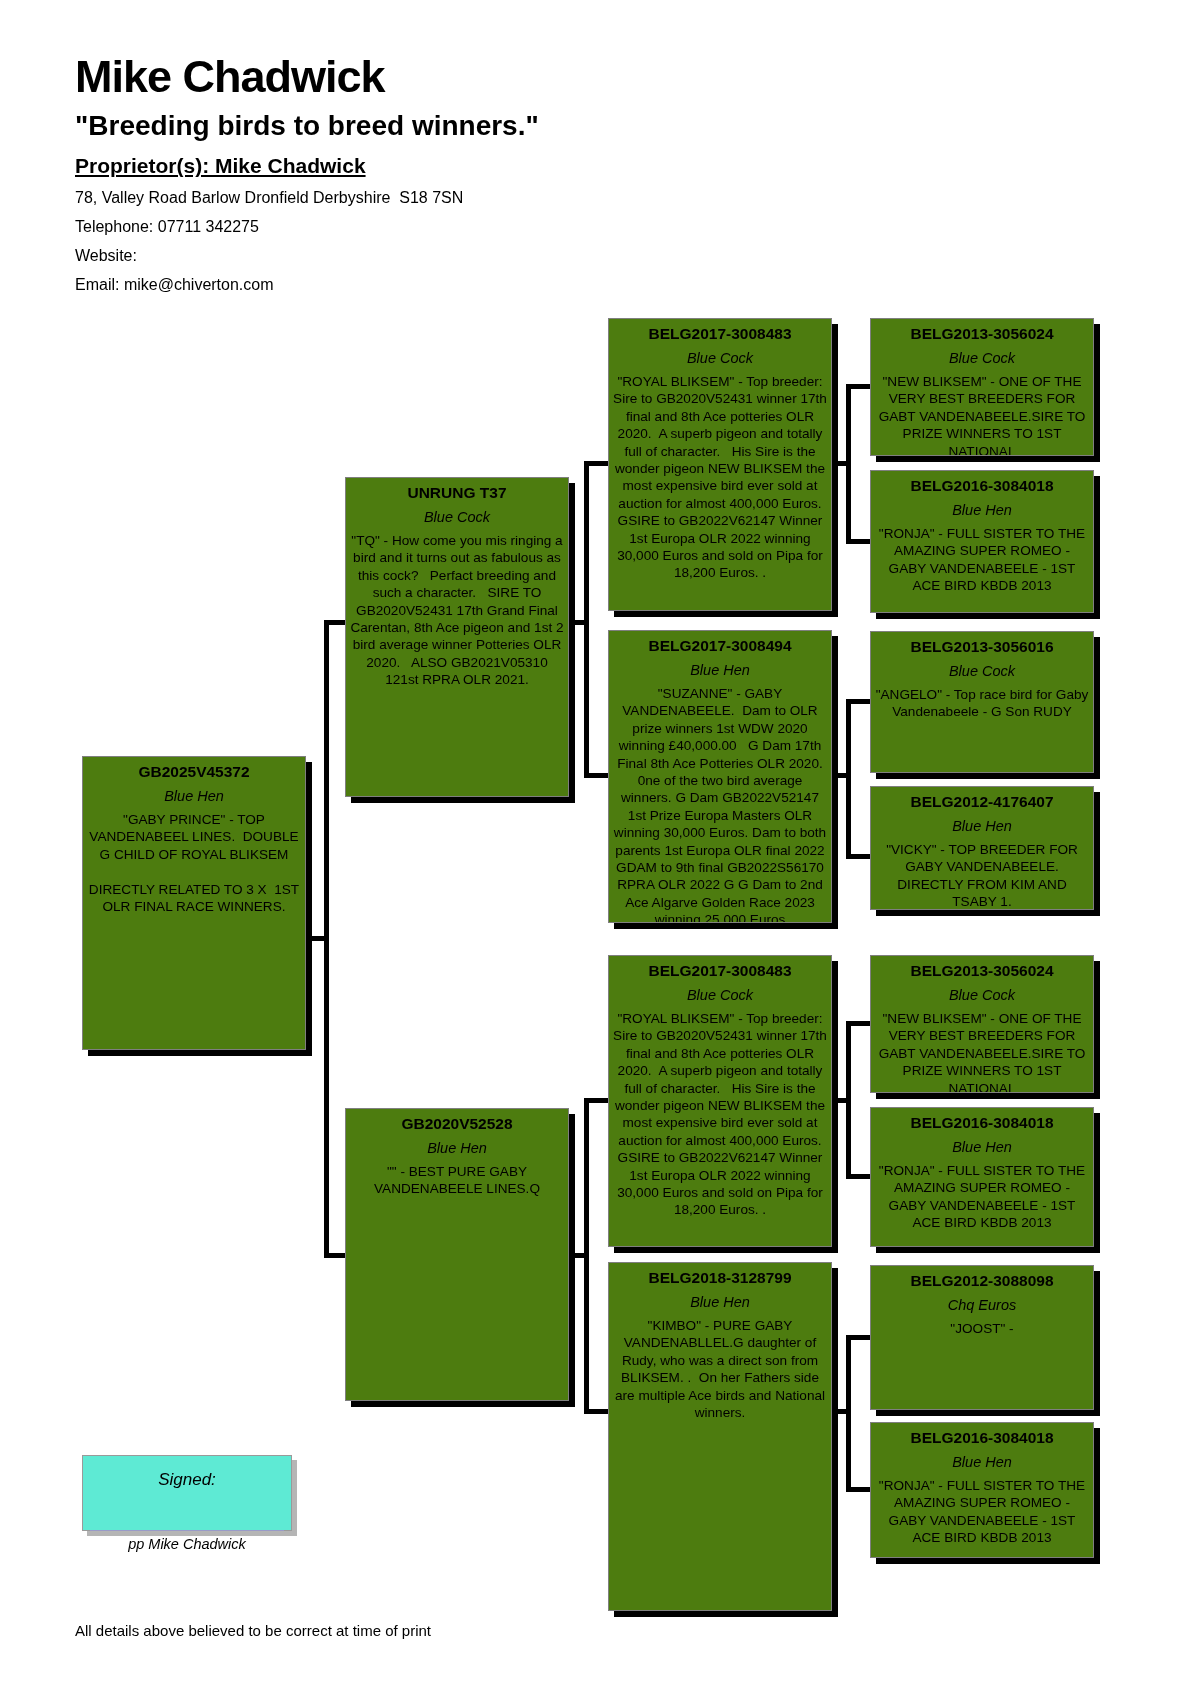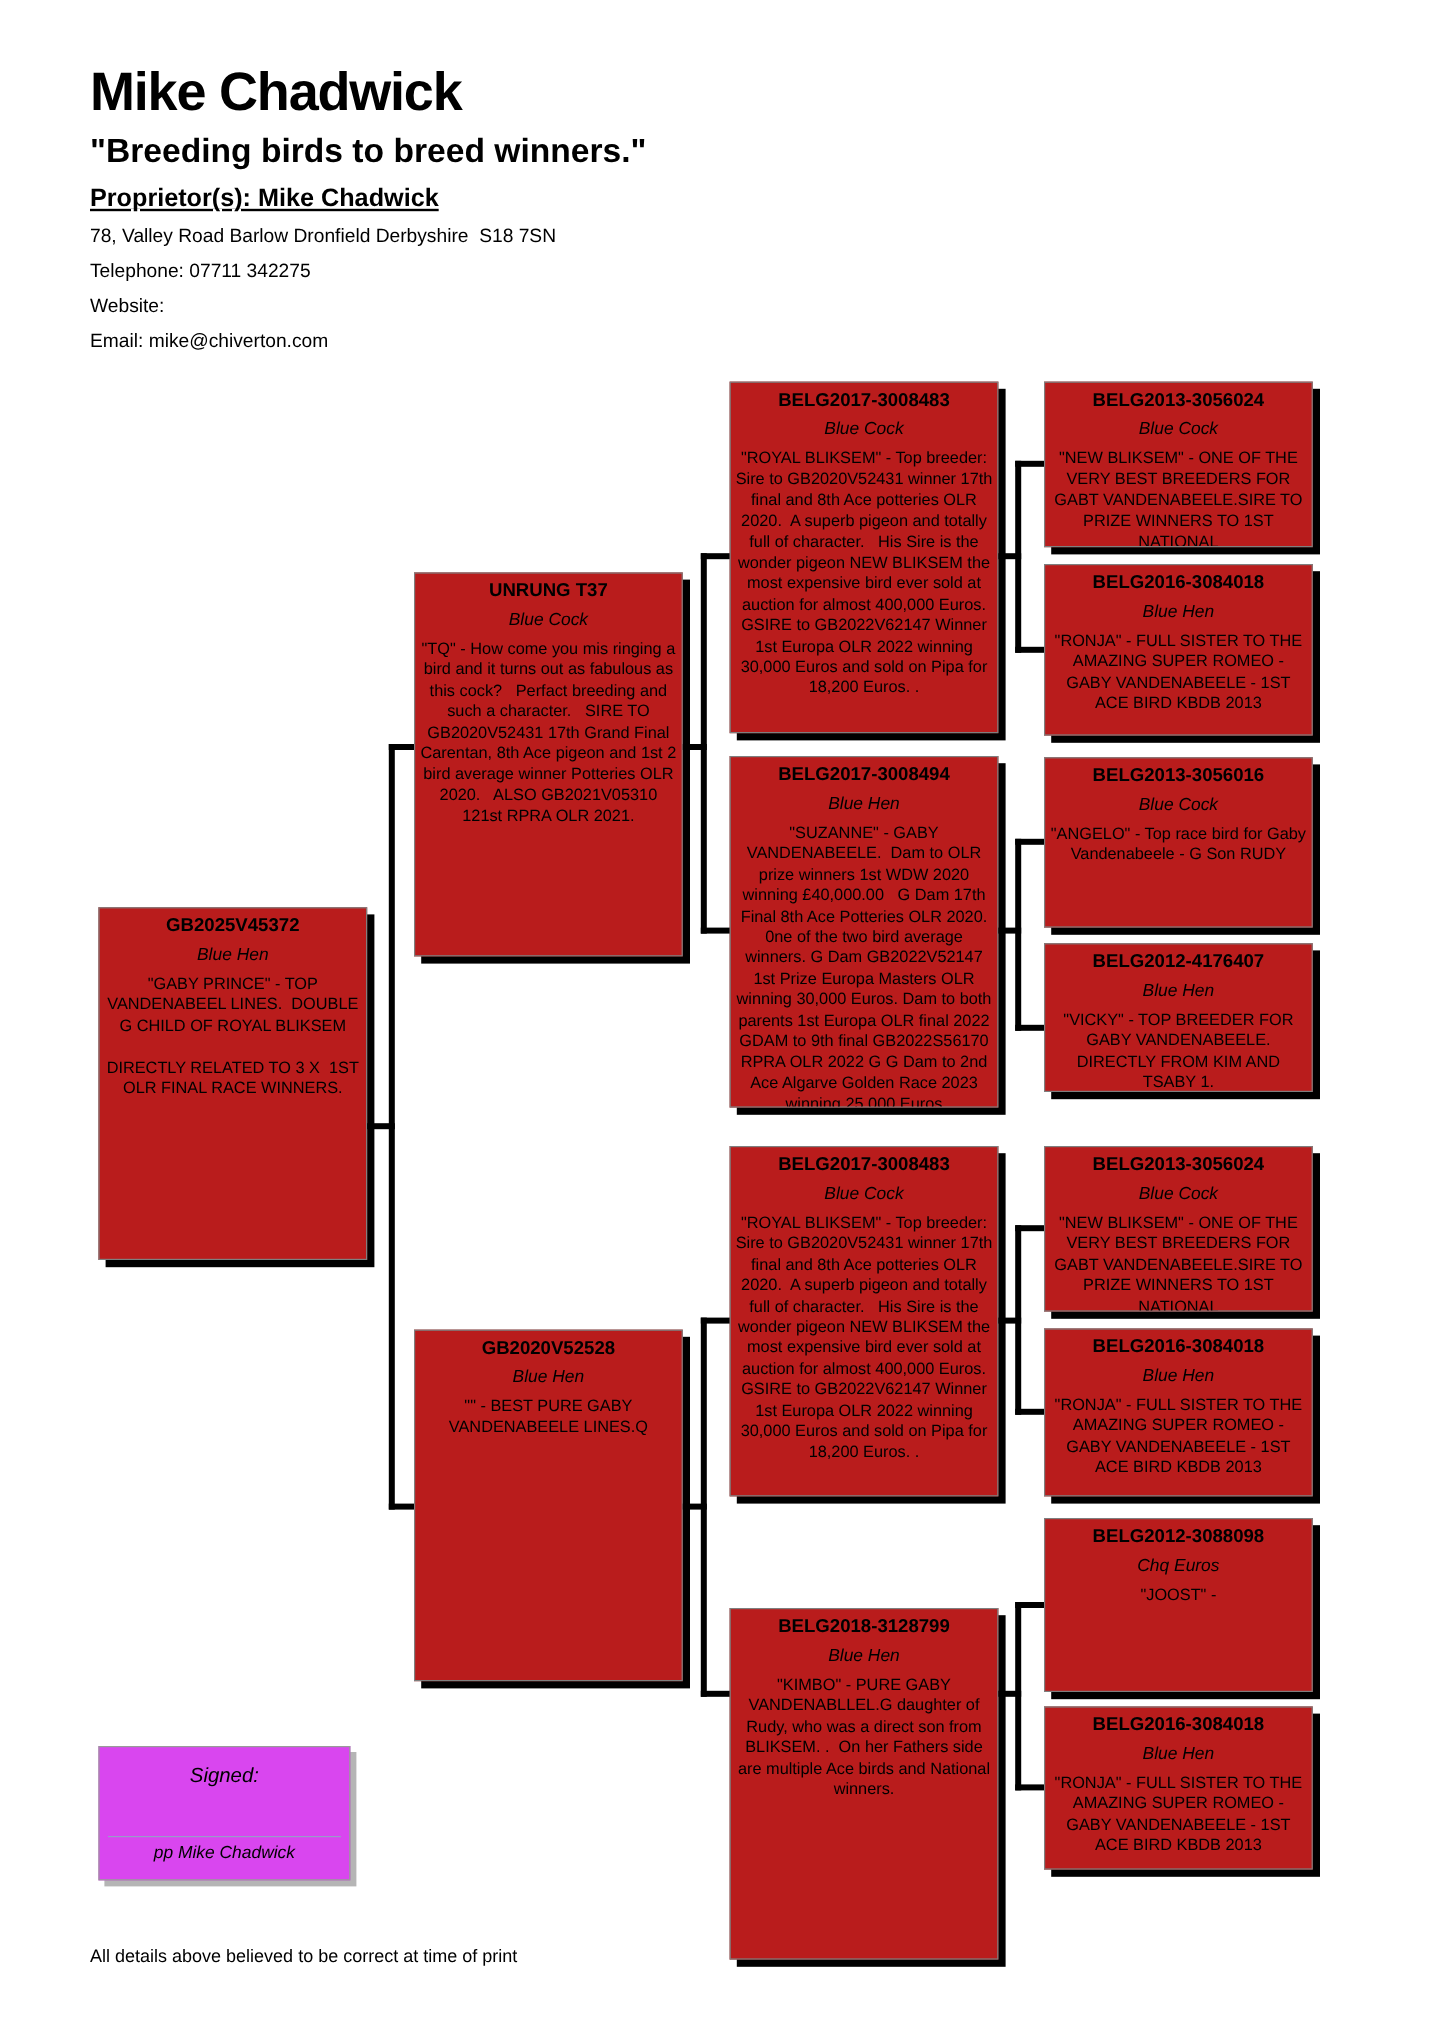--- a/index.html
+++ b/index.html
@@ -7,33 +7,33 @@
         font-family:"Liberation Sans", sans-serif;color:#000;overflow:hidden;}
 
   
   .header{position:absolute;left:75px;top:52px;width:1050px;}
   .h-title{font-size:45px;font-weight:bold;line-height:1.12;letter-spacing:-1px;}
   .h-slogan{font-size:28px;font-weight:bold;margin-top:8px;}
   .h-prop{font-size:21px;font-weight:bold;text-decoration:underline;margin-top:12px;}
   .h-line{font-size:16px;margin-top:11px;white-space:pre;}
 
   
-  .pbox{position:absolute;width:224px;background:#b91c1c;border:1px solid #7f7f7f;
+  .pbox{position:absolute;width:224px;background:#4d7c0f;border:1px solid #7f7f7f;
         box-shadow:6px 6px 0 #000;box-sizing:border-box;text-align:center;
         padding:4px 3px 2px 3px;overflow:hidden;}
   .ring{font-weight:bold;font-size:15.5px;margin:2px 0 7px 0;}
   .sex{font-style:italic;font-size:14.5px;margin:0 0 7px 0;}
   .desc{font-size:13.6px;line-height:17.4px;white-space:pre-wrap;}
 
   
   .line{position:absolute;background:#000;}
 
   
-  .sigbox{position:absolute;left:82px;top:1455px;width:210px;height:112px;
-          border:1px solid #9a9a9a;background:#d946ef;box-shadow:5px 5px 0 #b5b5b5;
+  .sigbox{position:absolute;left:82px;top:1455px;width:210px;height:76px;
+          border:1px solid #9a9a9a;background:#5eead4;box-shadow:5px 5px 0 #b5b5b5;
           box-sizing:border-box;text-align:center;}
   .sig-label{font-style:italic;font-size:17px;margin-top:14px;}
   .sig-rule{position:absolute;left:7px;right:7px;top:74px;height:0;
             border-top:1px solid #9a9ac8;}
   .sig-by{position:absolute;left:0;right:0;top:80px;font-style:italic;font-size:14.5px;}
 
   
   .footer-left{position:absolute;left:75px;top:1622px;font-size:15px;}
   .footer-right{position:absolute;right:78px;top:1622px;font-size:15px;}
 </style>
@@ -79,21 +79,21 @@
   <div class="pbox" style="left:608px;top:630px;height:293px;">
     <div class="ring">BELG2017-3008494</div>
     <div class="sex">Blue Hen</div>
     <div class="desc">"SUZANNE" - GABY VANDENABEELE.  Dam to OLR prize winners 1st WDW 2020 winning £40,000.00   G Dam 17th Final 8th Ace Potteries OLR 2020. 0ne of the two bird average winners. G Dam GB2022V52147 1st Prize Europa Masters OLR winning 30,000 Euros. Dam to both parents 1st Europa OLR final 2022 GDAM to 9th final GB2022S56170 RPRA OLR 2022 G G Dam to 2nd Ace Algarve Golden Race 2023 winning 25,000 Euros</div>
   </div>
   <div class="pbox" style="left:608px;top:955px;height:292px;">
     <div class="ring">BELG2017-3008483</div>
     <div class="sex">Blue Cock</div>
     <div class="desc">"ROYAL BLIKSEM" - Top breeder: Sire to GB2020V52431 winner 17th final and 8th Ace potteries OLR 2020.  A superb pigeon and totally full of character.   His Sire is the wonder pigeon NEW BLIKSEM the most expensive bird ever sold at auction for almost 400,000 Euros.   GSIRE to GB2022V62147 Winner 1st Europa OLR 2022 winning 30,000 Euros and sold on Pipa for 18,200 Euros. .</div>
   </div>
-  <div class="pbox" style="left:608px;top:1340px;height:293px;">
+  <div class="pbox" style="left:608px;top:1262px;height:349px;">
     <div class="ring">BELG2018-3128799</div>
     <div class="sex">Blue Hen</div>
     <div class="desc">"KIMBO" - PURE GABY VANDENABLLEL.G daughter of Rudy, who was a direct son from BLIKSEM. .  On her Fathers side are multiple Ace birds and National winners.</div>
   </div>
 
   <div class="pbox" style="left:870px;top:318px;height:138px;">
     <div class="ring">BELG2013-3056024</div>
     <div class="sex">Blue Cock</div>
     <div class="desc">"NEW BLIKSEM" - ONE OF THE VERY BEST BREEDERS FOR GABT VANDENABEELE.SIRE TO PRIZE WINNERS TO 1ST NATIONAL</div>
   </div>

